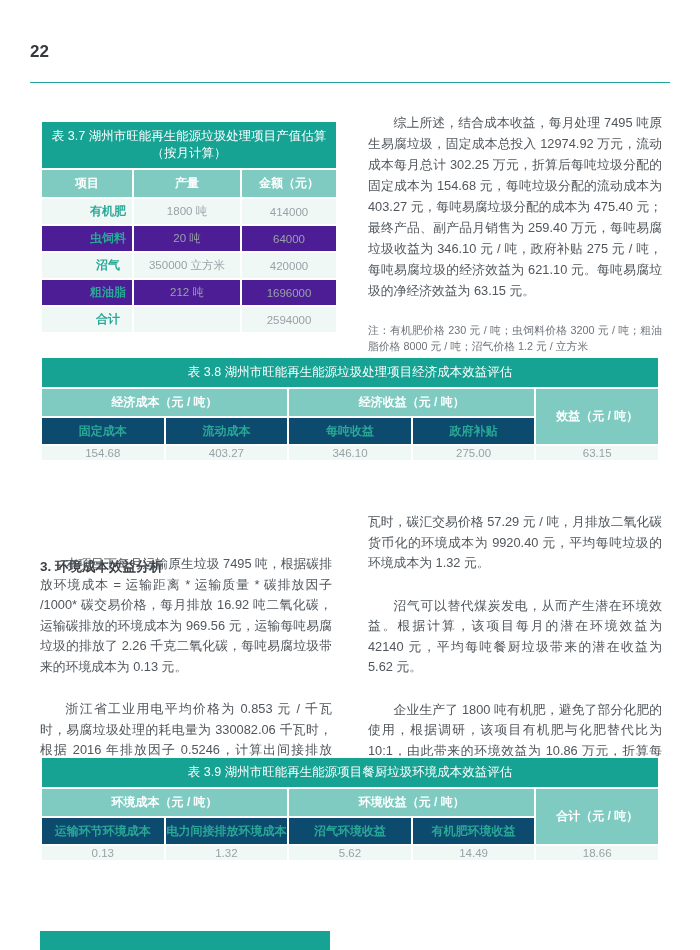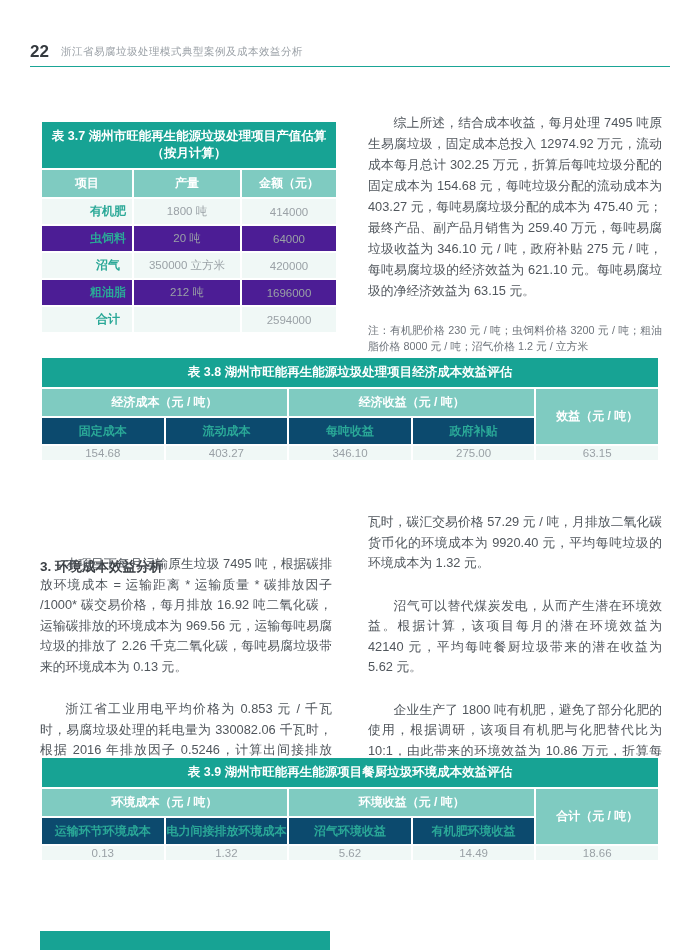--- a/index.html
+++ b/index.html
@@ -5,31 +5,31 @@
   * { margin:0; padding:0; box-sizing:border-box; }
   html,body { background:#e8e8e8; }
   .page {
     position:relative; width:700px; height:950px; background:#ffffff;
     margin:0 auto; overflow:hidden;
     font-family:"Liberation Sans", sans-serif;
   }
   
   .page-header {
     position:absolute; left:30px; top:42px; width:640px;
-    display:flex; align-items:center; gap:12px;
-    padding-bottom:4px; border-bottom:1.5px solid #1aa596;
+    display:flex; align-items:flex-start; gap:12px;
+    padding-bottom:20px; border-bottom:1.5px solid #1aa596;
   }
   .page-number { font-size:17px; font-weight:bold; color:#34393e; }
   .page-header-title { font-size:10.5px; color:#9aa0a6; letter-spacing:.5px; }
 
   
   table { border-collapse:separate; border-spacing:2px; width:100%; table-layout:fixed; background:#fff; }
   th, td { overflow:hidden; }
   .t-title {
-    background:#17a394; color:#fff; font-weight:bold; font-size:12.5px;
+    background:#17a394; color:#fff; font-weight:normal; font-size:12.5px;
     text-align:center; padding:6px 4px; line-height:17px;
   }
   .col-head th, .group-head th {
     background:#7fcbc1; color:#fff; font-size:12px; font-weight:bold;
     text-align:center; height:27px; vertical-align:middle;
   }
   .sub-head th {
     background:#0c4a6e; color:#2aa897; font-size:12px; font-weight:bold;
     text-align:center; height:26px; vertical-align:middle;
   }
@@ -66,21 +66,20 @@
     background:#17a394;
   }
 </style>
 </head>
 <body>
 
 <div class="page">
 
   <div class="page-header">
     <span class="page-number">22</span>
-    <span class="page-header-title">浙江省易腐垃圾处理模式典型案例及成本效益分析</span>
   </div>
 
   <div class="pos-t37">
     <table class="t37">
       <colgroup>
           <col style="width:90px">
           <col style="width:106px">
           <col style="width:94px">
         </colgroup>
       <thead>

